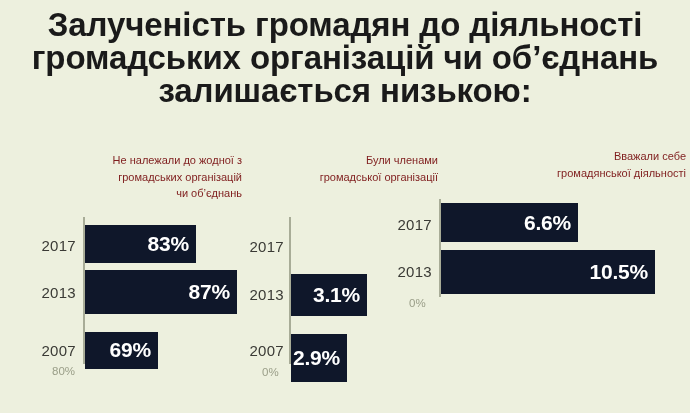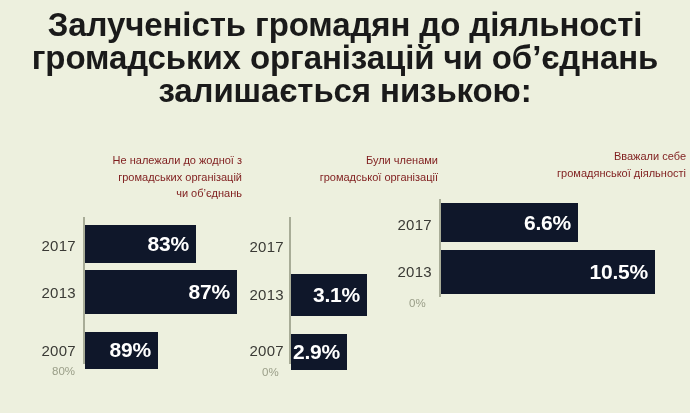--- a/index.html
+++ b/index.html
@@ -125,21 +125,21 @@
         <span class="bar-value">83%</span>
       </div>
 
       <div class="year" style="left:0px; top:82px; width:66px;">2013</div>
       <div class="bar" style="left:75px; top:68px; width:152px; height:44px;">
         <span class="bar-value">87%</span>
       </div>
 
       <div class="year" style="left:0px; top:140px; width:66px;">2007</div>
       <div class="bar" style="left:75px; top:130px; width:73px; height:37px;">
-        <span class="bar-value">89%</span>
+        <span class="bar-value">69%</span>
       </div>
 
       <div class="axis-label" style="left:42px; top:163px;">80%</div>
     </div>
   </div>
 
   <div class="panel" id="panel-2">
     <div class="panel-title">
       <span class="ln">Були членами</span>
       <span class="ln">громадської організації</span>
@@ -148,21 +148,21 @@
       <div class="axis" style="left:37px; top:32px; height:147px;"></div>
 
       <div class="year" style="left:-28px; top:53px; width:60px;">2017</div>
 
       <div class="year" style="left:-28px; top:101px; width:60px;">2013</div>
       <div class="bar" style="left:39px; top:89px; width:76px; height:42px;">
         <span class="bar-value">3.1%</span>
       </div>
 
       <div class="year" style="left:-28px; top:157px; width:60px;">2007</div>
-      <div class="bar" style="left:39px; top:149px; width:56px; height:36px;">
+      <div class="bar" style="left:39px; top:149px; width:56px; height:48px;">
         <span class="bar-value">2.9%</span>
       </div>
 
       <div class="axis-label" style="left:10px; top:181px;">0%</div>
     </div>
   </div>
 
   <div class="panel" id="panel-3">
     <div class="panel-title">
       <span class="ln">Вважали себе</span>

